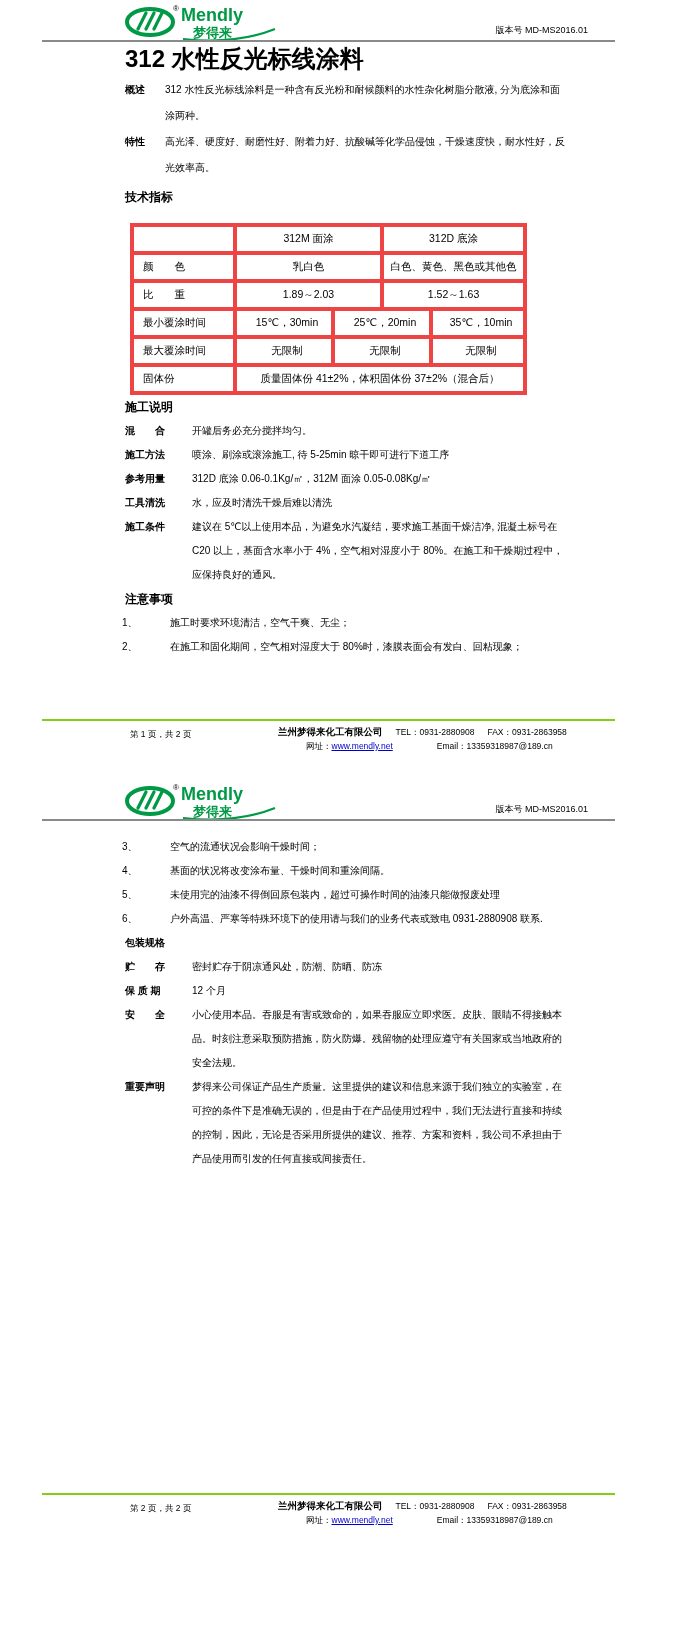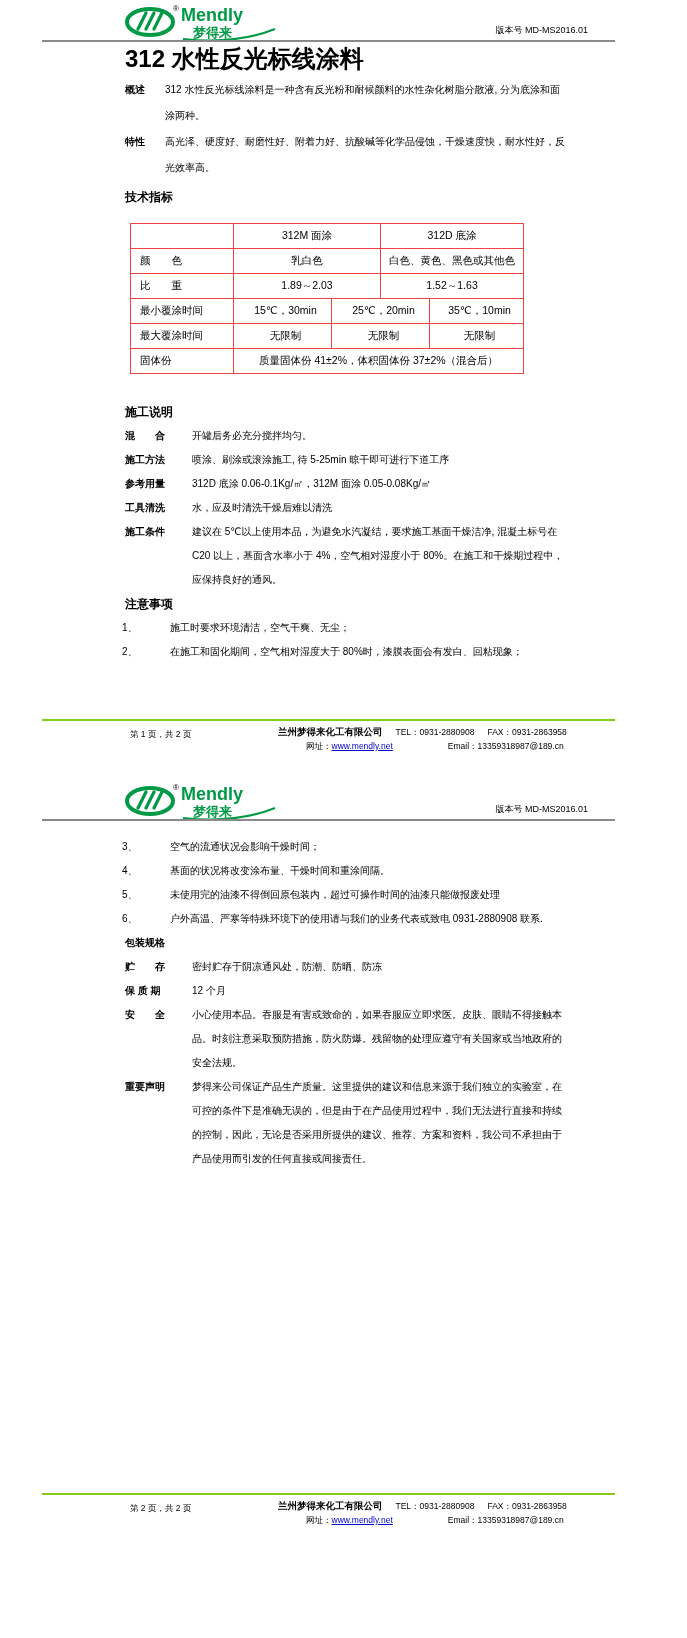--- a/index.html
+++ b/index.html
@@ -27,38 +27,38 @@
   .row.kv4{line-height:24px}
   .row.kv4 .lbl{flex:0 0 67px}
   .row.kv4 .txt{width:373px}
 
   .row.num{margin-left:122px;line-height:24px}
   .row.num .n{flex:0 0 48px;font-weight:normal}
   .row.num .txt{width:378px}
 
   .sect{font-weight:bold;font-size:12px;line-height:24px;margin-left:125px}
   .sect.tech{margin-top:4px}
-  .sect.cons{margin-top:26px}
+  .sect.cons{}
 
   table.spec{border-collapse:collapse;table-layout:fixed;width:393px;
              margin:14px 0 0 130px;font-size:10.5px}
-  table.spec td{border:1px solid #ef4444;height:24px;text-align:center;
+  table.spec td{border:4px solid #ef4444;height:24px;text-align:center;
                 padding:0 2px;overflow:hidden;white-space:pre}
   table.spec td.lab{text-align:left;padding-left:9px;font-weight:normal}
   table.spec td.lft{text-align:center;padding-left:8px}
 
   .pagefoot{position:absolute;left:42px;right:72px;border-top:2px solid #84cc16;
             padding-top:5px;font-size:8.5px;line-height:12px;display:flex}
   .page1 .pagefoot{bottom:0;height:31px}
   .page2 .pagefoot{top:736px}
   .pagefoot .pg{flex:0 0 148px;padding-left:88px;padding-top:2px;white-space:nowrap}
   .finfo{flex:1}
   .fo1{display:flex;gap:13px;align-items:flex-end;white-space:nowrap}
   .fco{font-weight:bold;font-size:9.5px}
-  .fo2{display:flex;gap:55px;margin:2px 0 0 28px;white-space:nowrap}
+  .fo2{display:flex;gap:44px;margin:2px 0 0 28px;white-space:nowrap}
   .link{color:#0000cc;text-decoration:underline;cursor:pointer}
 
   .logo svg{display:block}
   .mtxt{font-weight:bold;fill:#009945}
 </style>
 </head>
 <body>
 
 <div class="page page1">
 

